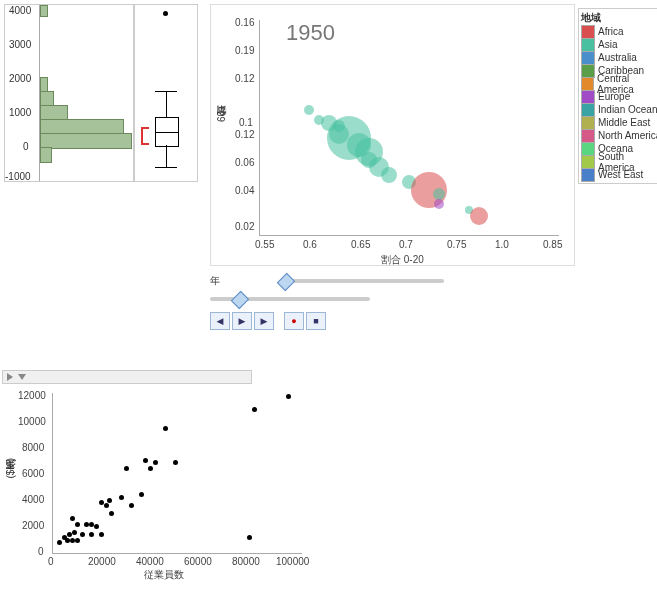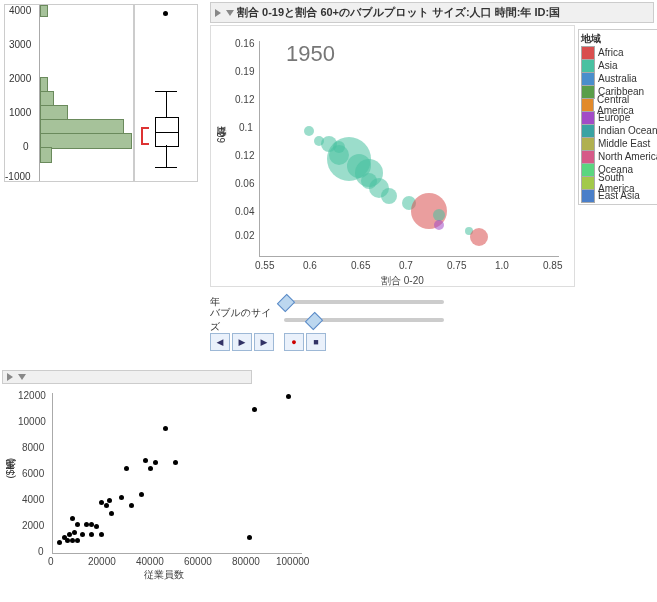--- a/index.html
+++ b/index.html
@@ -74,41 +74,36 @@
     </div>
 
     <div style="position:absolute;left:31px;top:140px;width:1px;height:22px;background:#000"></div>
     <div style="position:absolute;left:20px;top:162px;width:22px;height:1px;background:#000"></div>
 
     <div style="position:absolute;left:6px;top:122px;width:6px;height:14px;border-left:2px solid #d33;border-top:2px solid #d33;border-bottom:2px solid #d33"></div>
   </div>
 </div>
 
 <div id="bubble-panel">
-  <div class="panel-title">
-    <span class="disclosure-sub"></span>
-    <span class="disclosure"></span>
-    <span>割合 0-19と割合 60+のバブルプロット サイズ:人口 時間:年 ID:国</span>
-  </div>
   <div style="position:relative">
     <div id="bubble-plot">
       <div class="year-lbl">1950</div>
 
       <div class="yaxis-title" style="left:4px;top:100px">割合 60+</div>
       <div class="axis-line" style="left:48px;top:15px;width:1px;height:215px"></div>
       <div class="axis-line" style="left:48px;top:230px;width:300px;height:1px"></div>
 
       <span class="tick" style="left:24px;top:12px">0.16</span>
       <span class="tick" style="left:24px;top:40px">0.19</span>
       <span class="tick" style="left:24px;top:68px">0.12</span>
-      <span class="tick" style="left:28px;top:96px">0.1</span>
+      <span class="tick" style="left:28px;top:112px">0.1</span>
       <span class="tick" style="left:24px;top:124px">0.12</span>
       <span class="tick" style="left:24px;top:152px">0.06</span>
       <span class="tick" style="left:24px;top:180px">0.04</span>
-      <span class="tick" style="left:24px;top:204px">0.02</span>
+      <span class="tick" style="left:24px;top:216px">0.02</span>
 
       <span class="tick" style="top:234px;left:44px">0.55</span>
       <span class="tick" style="top:234px;left:92px">0.6</span>
       <span class="tick" style="top:234px;left:140px">0.65</span>
       <span class="tick" style="top:234px;left:188px">0.7</span>
       <span class="tick" style="top:234px;left:236px">0.75</span>
       <span class="tick" style="top:234px;left:284px">1.0</span>
       <span class="tick" style="top:234px;left:332px">0.85</span>
       <div class="tick" style="top:248px;left:170px">割合 0-20</div>
 
@@ -177,35 +172,34 @@
           <div class="leg-row">
             <span class="leg-sw" style="background:#5ad680"></span>
             <span>Oceana</span>
           </div>
           <div class="leg-row">
             <span class="leg-sw" style="background:#a2c94a"></span>
             <span>South America</span>
           </div>
           <div class="leg-row">
             <span class="leg-sw" style="background:#4a7fc9"></span>
-            <span>East Asia</span>
+            <span>West East</span>
           </div>
         </div>
     </div>
   </div>
 
   <div id="controls">
     <div class="ctrl-row">
       <span class="ctrl-lbl">年</span>
       <div class="slider-track">
           <div class="slider-thumb" style="left:-4px"></div>
         </div>
     </div>
     <div class="ctrl-row">
-      <span class="ctrl-lbl">バブルのサイズ</span>
       <div class="slider-track">
           <div class="slider-thumb" style="left:24px"></div>
         </div>
     </div>
     <div class="btn-row">
       <div class="tbtn">◀</div>
       <div class="tbtn">▶</div>
       <div class="tbtn">▶</div>
       <div style="width:6px"></div>
       <div class="tbtn rec">●</div>

